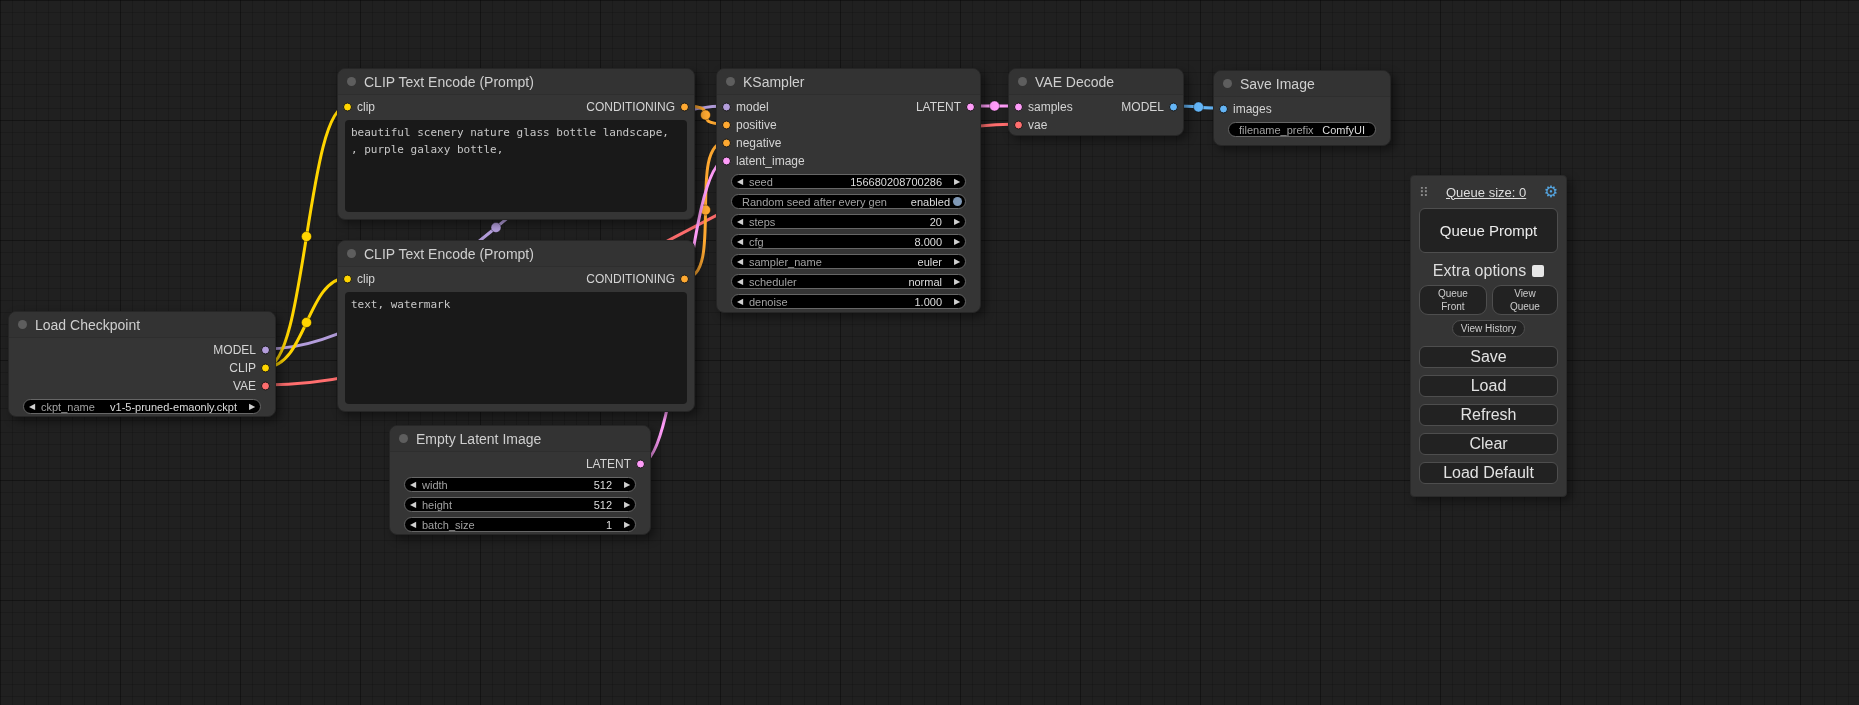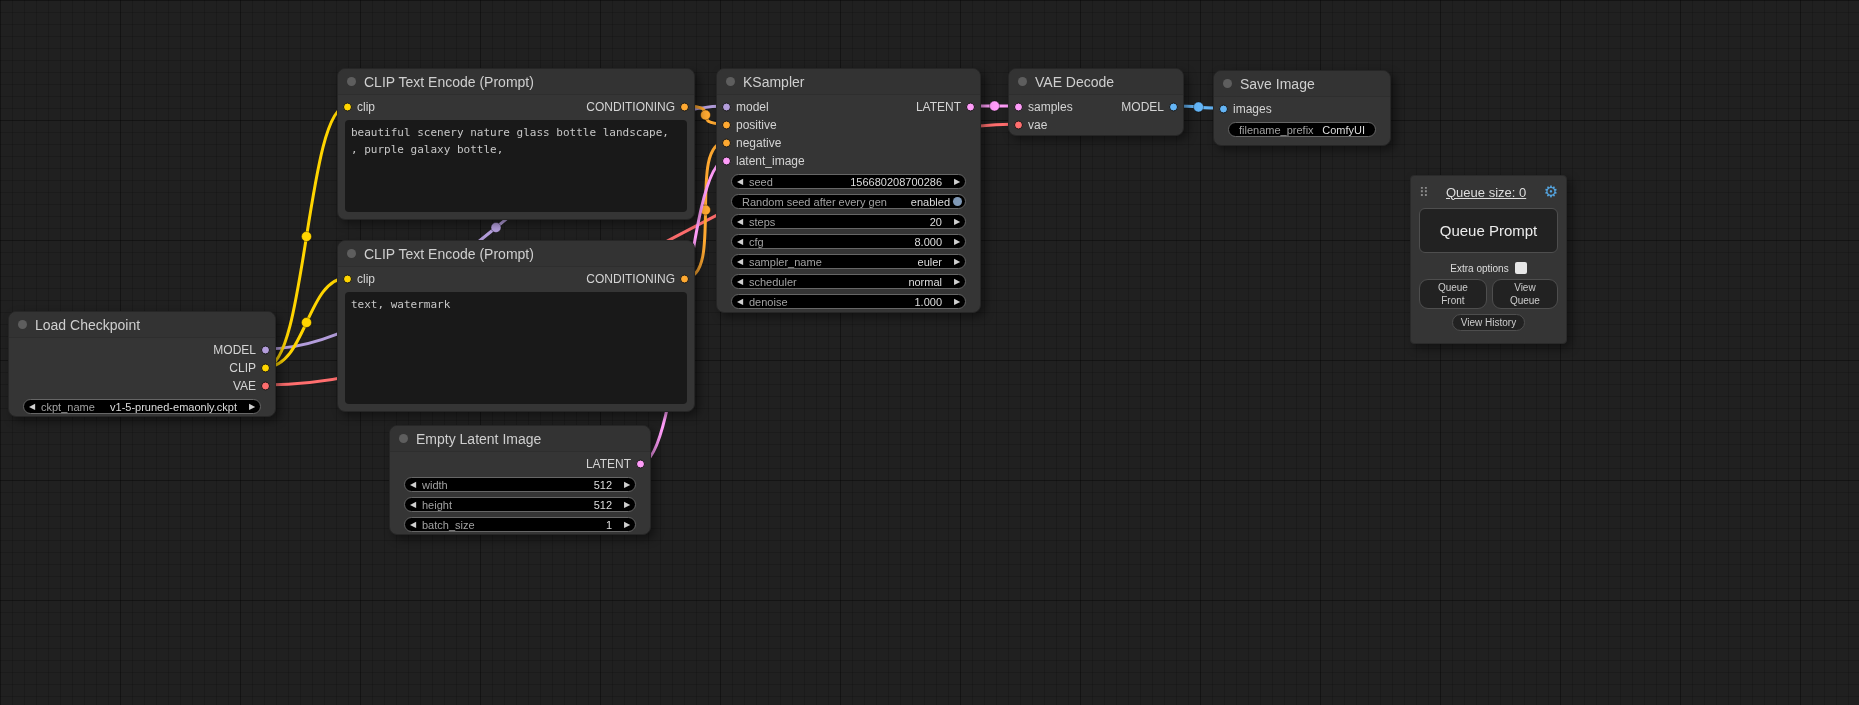--- a/index.html
+++ b/index.html
@@ -62,21 +62,21 @@
     position:absolute;left:1410px;top:175px;width:157px;z-index:3;box-sizing:border-box;
     background:#353535;border:1px solid #2a2a2a;border-radius:4px;
     box-shadow:4px 4px 10px rgba(0,0,0,0.45);padding:6px 8px 12px;
   }
   .menu button{font-family:"Liberation Sans",sans-serif;cursor:pointer;}
   .menu-header{display:flex;align-items:center;height:20px;}
   .drag-dots{color:#8a8a8a;font-size:13px;font-family:"DejaVu Sans",sans-serif;cursor:move;line-height:1;}
   .queue-size{flex:1;text-align:center;font-size:13px;color:#dddddd;text-decoration:underline;}
   .gear{color:#54a5e1;font-size:16px;font-family:"DejaVu Sans",sans-serif;line-height:1;cursor:pointer;}
   .queue-prompt{display:block;width:100%;margin-top:6px;background:#222222;border:1px solid #4e4e4e;border-radius:6px;color:#ececec;font-size:15px;padding:13px 0;}
-  .extra-row{margin-top:9px;display:flex;justify-content:center;align-items:center;gap:6px;font-size:10px;color:#dddddd;}
+  .extra-row{margin-top:9px;display:flex;justify-content:center;align-items:center;gap:6px;font-size:16px;color:#dddddd;}
   .checkbox{width:12px;height:12px;background:#e6e6e6;border-radius:2px;display:inline-block;cursor:pointer;}
   .small-row{margin-top:5px;display:flex;justify-content:center;gap:5px;}
   .small-btn{background:#222222;border:1px solid #4e4e4e;border-radius:9px;color:#cccccc;font-size:10px;padding:1px 8px;line-height:1.3;}
   #action-buttons{margin-top:9px;}
   .action-btn{display:block;width:100%;margin-top:7px;background:#222222;border:1px solid #4e4e4e;border-radius:6px;color:#e2e2e2;font-size:16px;padding:1px 0;}
 </style>
 </head>
 <body>
 
 <div id="app">
@@ -112,20 +112,27 @@
       <span>Extra options</span>
       <span class="checkbox"></span>
     </div>
     <div class="small-row">
       <button class="small-btn">Queue Front</button>
       <button class="small-btn">View Queue</button>
     </div>
     <div class="small-row">
       <button class="small-btn">View History</button>
     </div>
+    <div id="action-buttons">
+        <button class="action-btn" style="margin-top: 0px;">Save</button>
+        <button class="action-btn">Load</button>
+        <button class="action-btn">Refresh</button>
+        <button class="action-btn">Clear</button>
+        <button class="action-btn">Load Default</button>
+      </div>
   </div>
 <div class="node" style="left: 8px; top: 311px; width: 268px; height: 106px;">
       <div class="ntitle">
         <span class="collapse-dot"></span>
         <span class="title-text">Load Checkpoint</span>
       </div>
       <div class="slots">
         <div class="slot-row">
           <span class="slot-label out">MODEL</span>
           <span class="port out" style="background: rgb(179, 157, 219);"></span>

